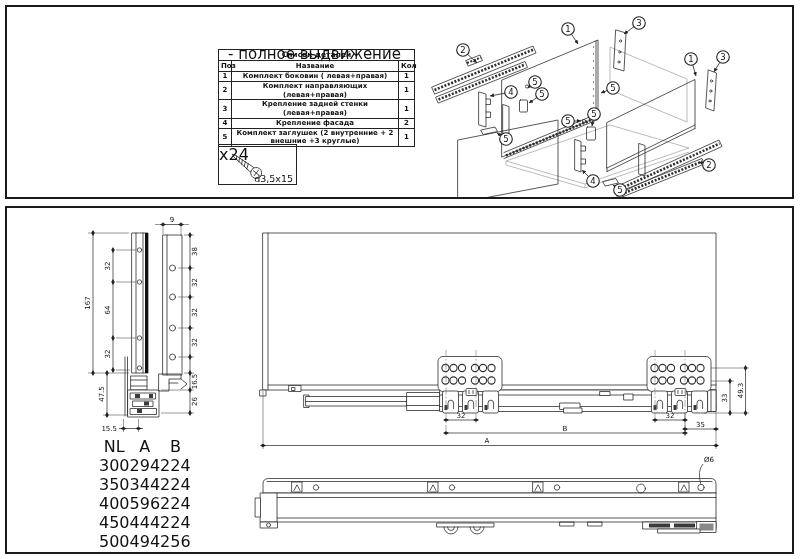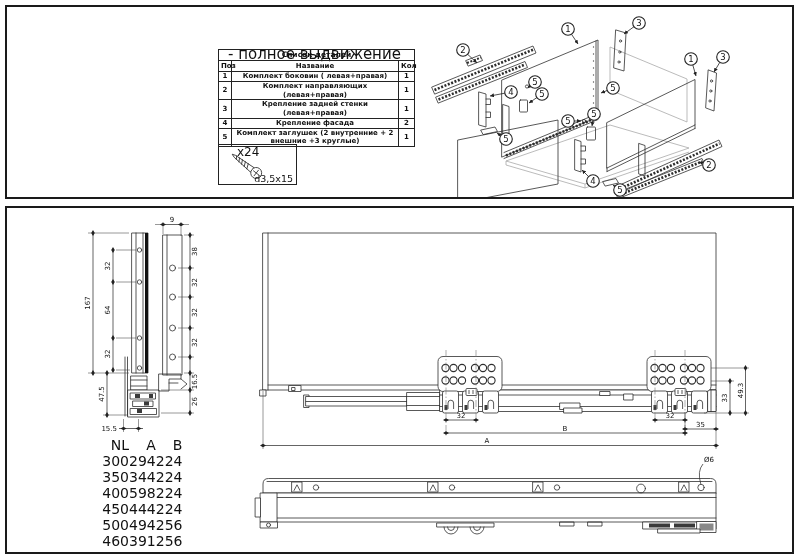--- a/index.html
+++ b/index.html
@@ -15,29 +15,29 @@
   table.parts td,table.parts th{border:1px solid #222;font-size:7px;font-weight:bold;
       padding:0 2px;line-height:1.25;vertical-align:middle}
   table.parts .title{text-align:center;font-size:7.5px;height:10px}
   table.parts .hdr{text-align:center;height:10px}
   table.parts td.c{text-align:center}
   table.parts td.n{text-align:center}
 
   .screwbox{position:absolute;top:137px;width:79px;height:41px;border:1.2px solid #222;box-sizing:border-box}
   #screw1{left:211px}
   #screw2{left:294px}
-  .screwbox .count{position:absolute;left:18px;top:0;font-size:12px}
+  .screwbox .count{position:absolute;left:0;top:0;font-size:16px}
   .screwbox .size{position:absolute;right:3px;bottom:0;font-size:9.5px}
   .screwbox svg{position:absolute;left:0;top:0}
 
   #exploded{position:absolute;left:423px;top:1px}
   #bottomsvg{position:absolute;left:0;top:0}
 
   table.sizes{position:absolute;left:92px;top:229px;border-collapse:collapse}
-  table.sizes th,table.sizes td{font-size:14px;font-weight:normal;text-align:right;
+  table.sizes th,table.sizes td{font-size:16px;font-weight:normal;text-align:center;
       padding:0;height:14px;vertical-align:middle}
   table.sizes th:nth-child(1),table.sizes td:nth-child(1){width:30px}
   table.sizes th:nth-child(2),table.sizes td:nth-child(2){width:26px}
   table.sizes th:nth-child(3),table.sizes td:nth-child(3){width:26px}
 
   
   .st{stroke:#2e2e2e;stroke-width:.8;fill:none;stroke-linejoin:round;stroke-linecap:round}
   .stw{stroke:#2e2e2e;stroke-width:.8;fill:#fff;stroke-linejoin:round}
   .lt{stroke:#a9a9a9;stroke-width:.8;fill:none}
   .dk{fill:#3a3a3a;stroke:none}
@@ -486,21 +486,21 @@
           <td>294</td>
           <td>224</td>
         </tr>
         <tr>
           <td>350</td>
           <td>344</td>
           <td>224</td>
         </tr>
         <tr>
           <td>400</td>
-          <td>598</td>
+          <td>596</td>
           <td>224</td>
         </tr>
         <tr>
           <td>450</td>
           <td>444</td>
           <td>224</td>
         </tr>
         <tr>
           <td>500</td>
           <td>494</td>

